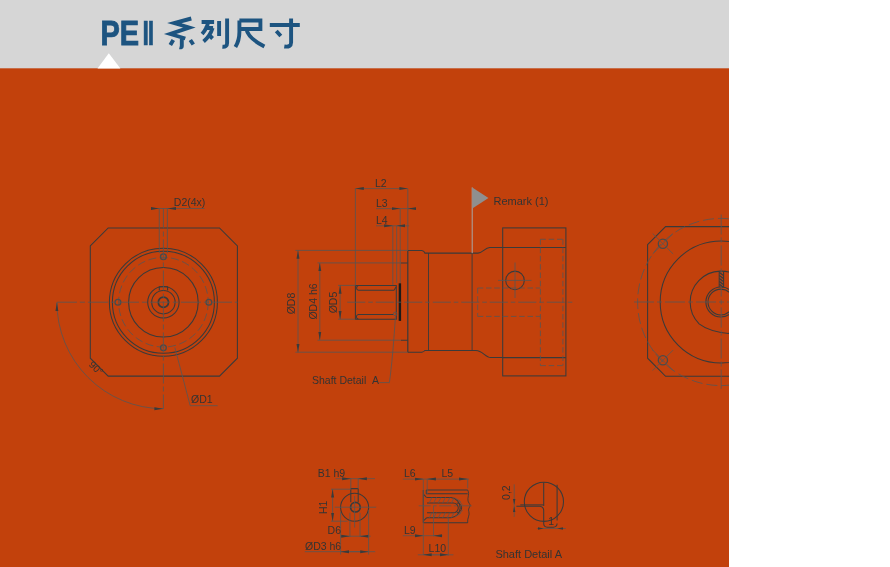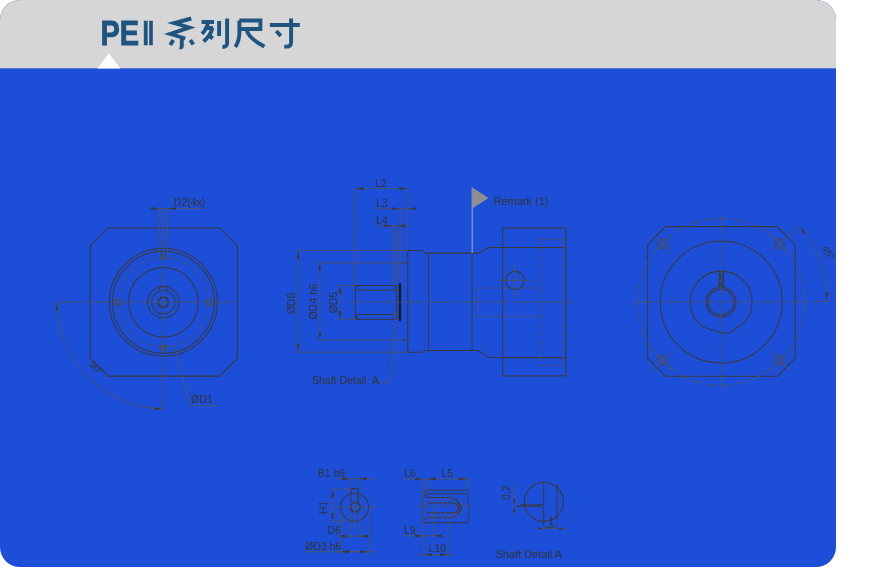--- a/index.html
+++ b/index.html
@@ -1,16 +1,16 @@
 <!DOCTYPE html>
 <html><head>
 <meta charset="utf-8">
 <style>
   html,body{margin:0;padding:0;background:#fff;}
-  #page{width:836px;height:567px;position:relative;overflow:hidden;background:#1d4ed8;border-radius:20px;}
+  #page{width:729px;height:567px;position:relative;overflow:hidden;background:#c2410c;}
   text{font-family:"Liberation Sans",sans-serif;}
 </style>
 </head>
 <body>
 <div id="page">
 <svg width="890" height="567" viewBox="0 0 890 567" fill="#333333">
 <defs>
   <marker id="mE" markerWidth="9" markerHeight="4.4" refX="8.4" refY="2.2" orient="auto" markerUnits="userSpaceOnUse">
     <path d="M0,0.7 L8.4,2.2 L0,3.7 Z" fill="#3a3a3a"></path>
   </marker>

